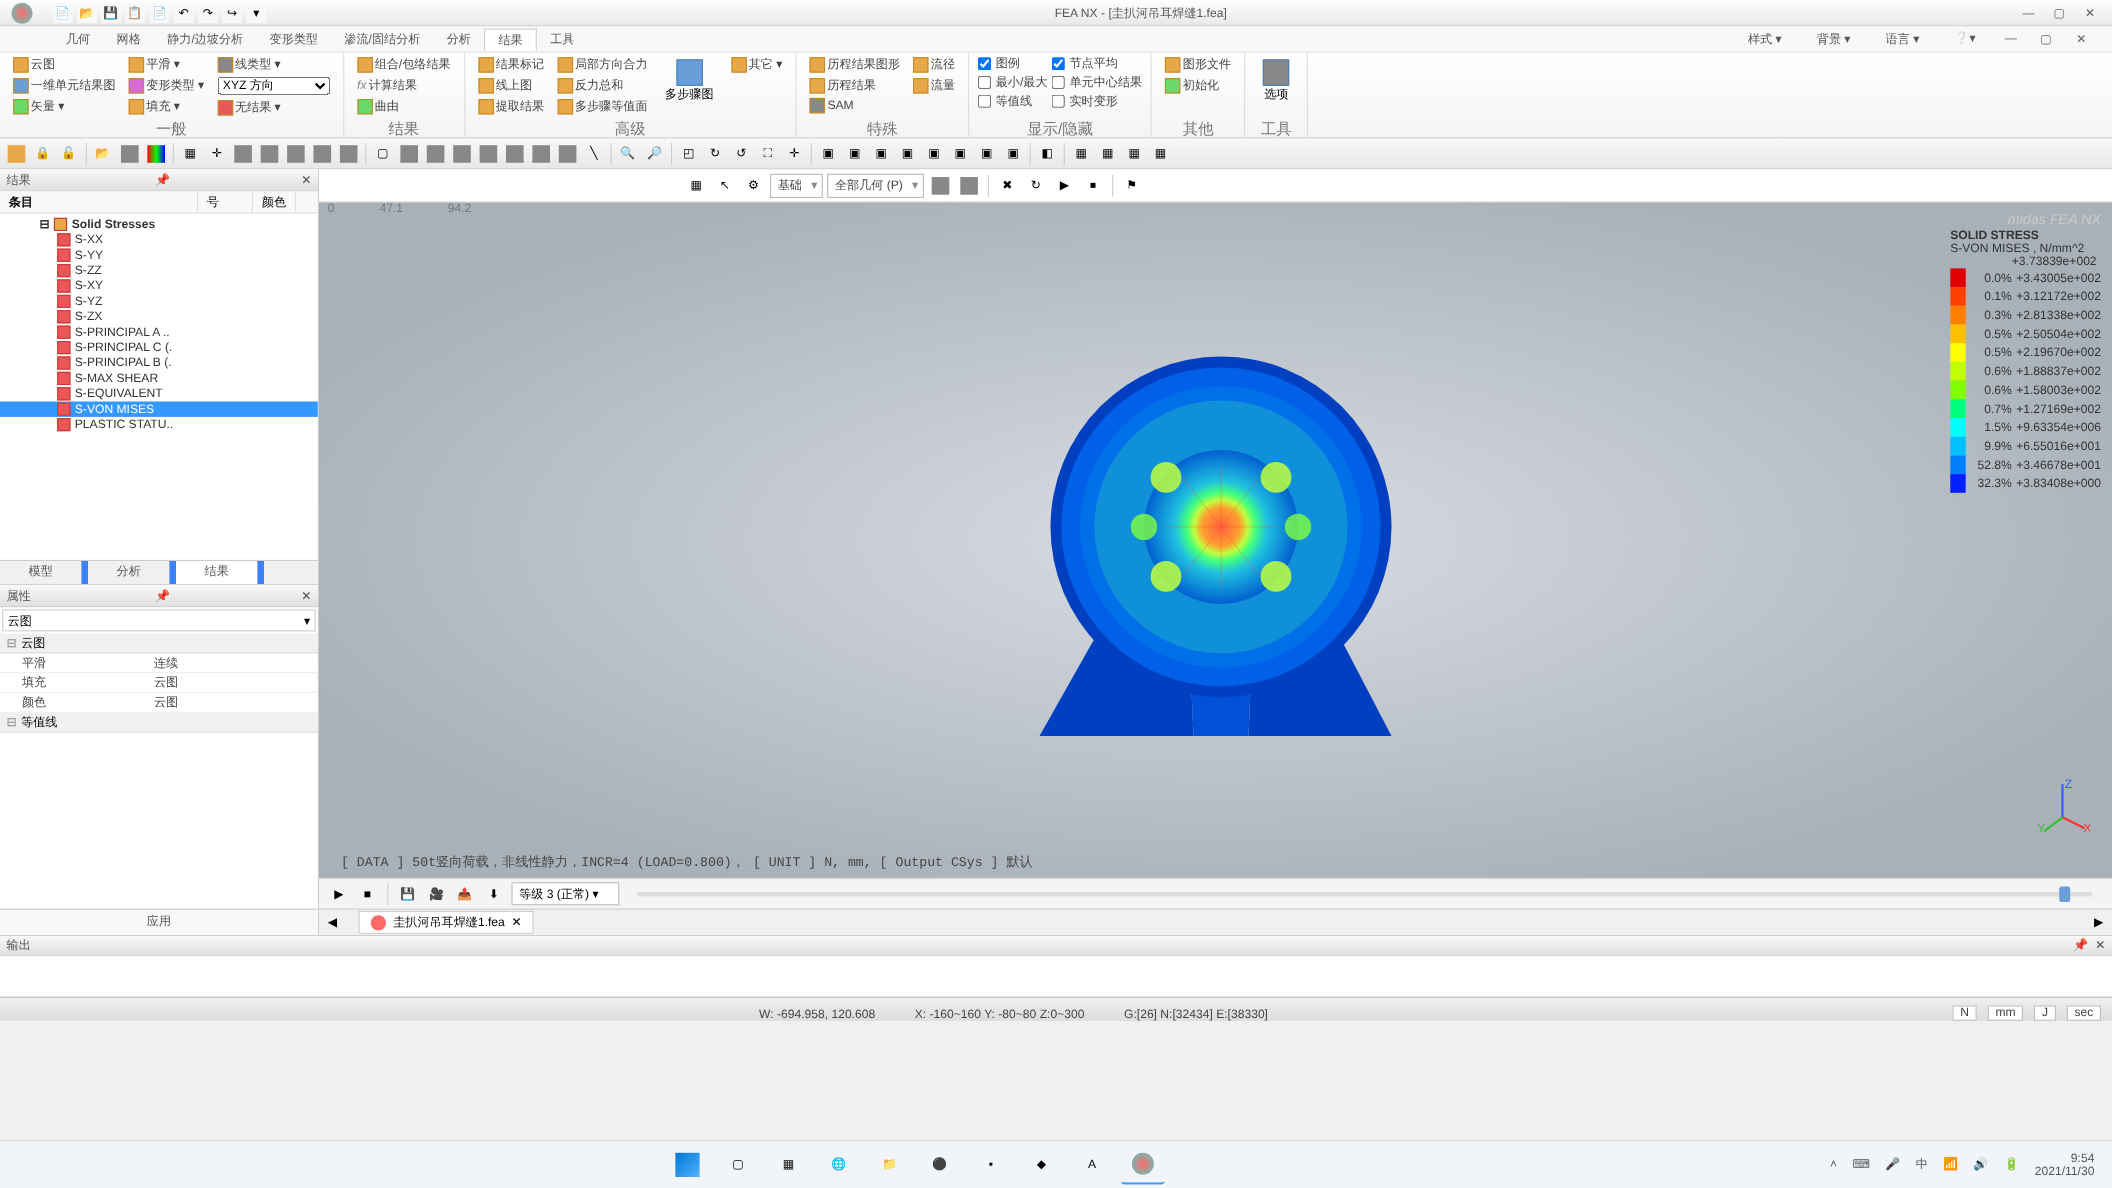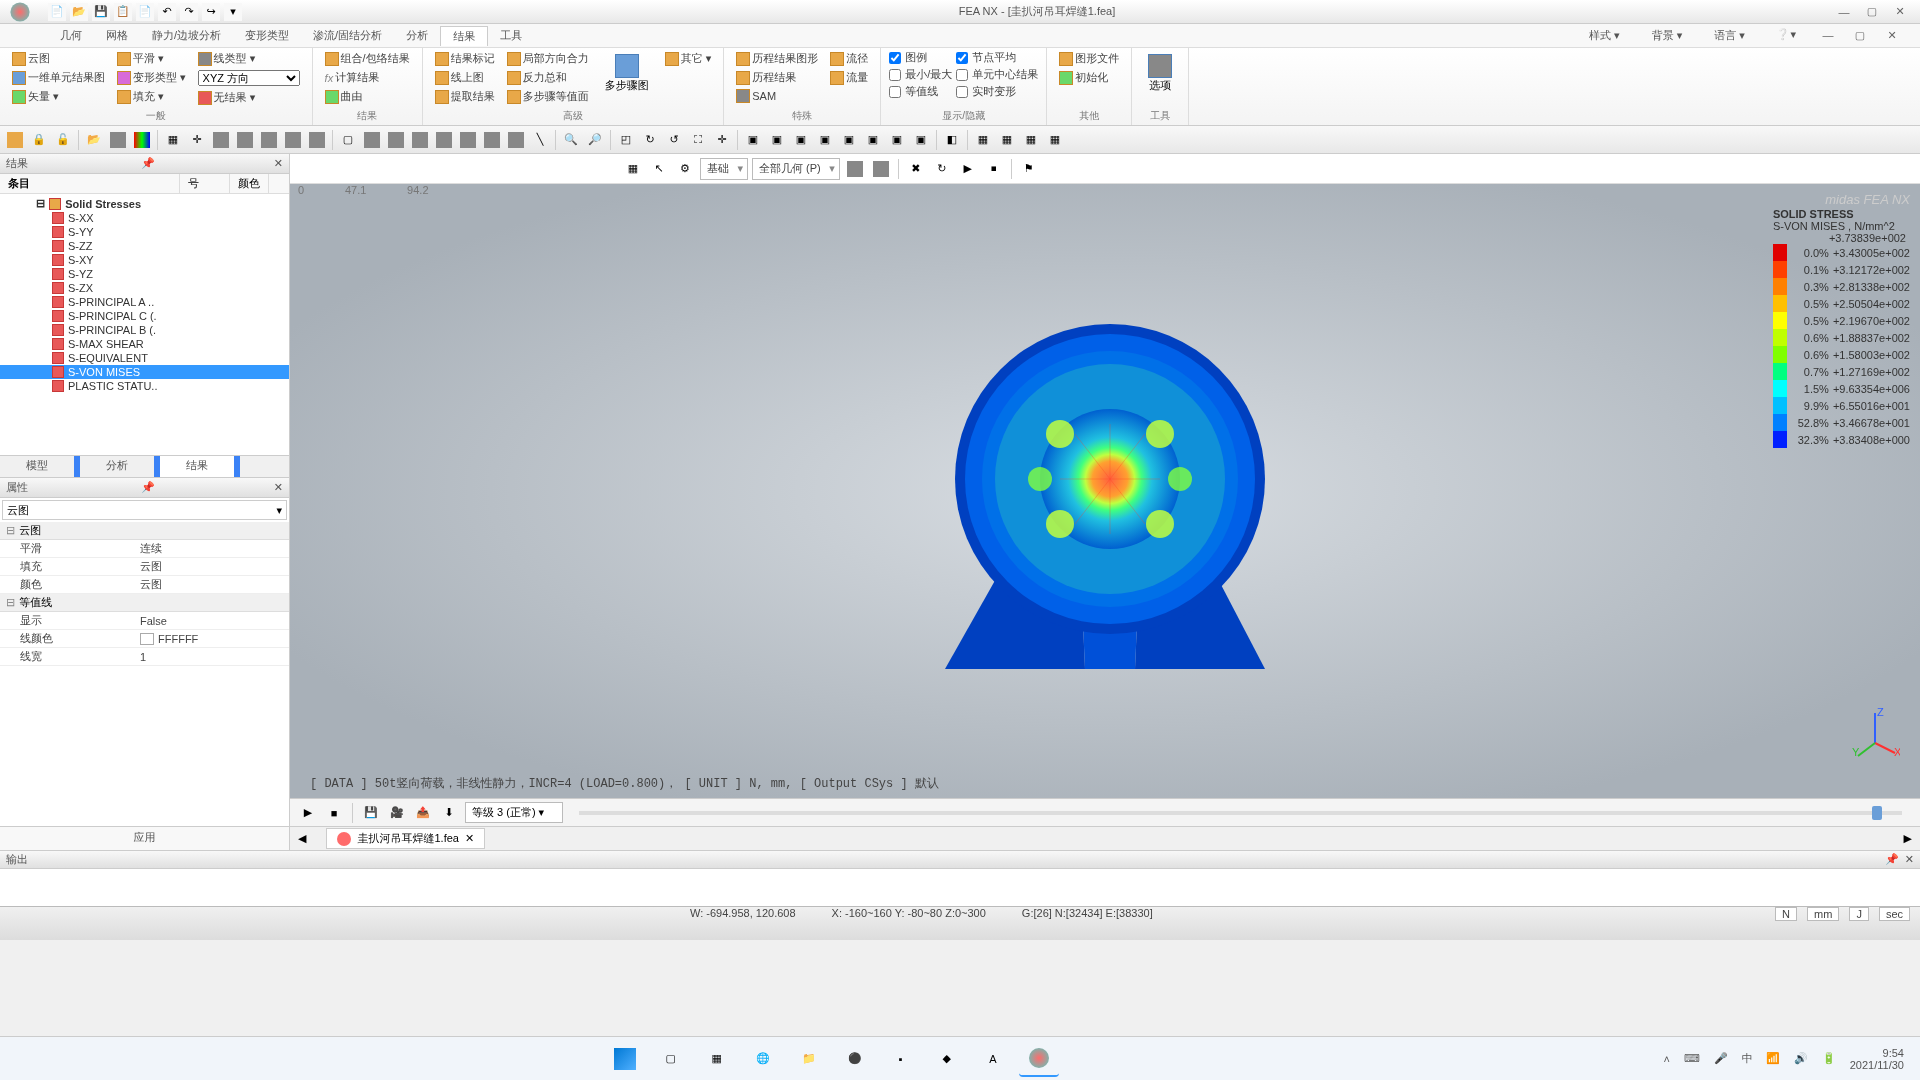--- a/index.html
+++ b/index.html
@@ -14,21 +14,21 @@
 .win-btn { width: 24px; height: 18px; display: flex; align-items: center; justify-content: center; cursor: pointer; color: #666; }
 
 .menu-bar { height: 24px; background: #f8f8f8; display: flex; align-items: center; padding-left: 48px; border-bottom: 1px solid #ddd; }
 .menu-item { padding: 2px 12px; cursor: pointer; color: #555; }
 .menu-item.active { background: #fff; border: 1px solid #ccc; border-bottom: none; }
 .menu-right { margin-left: auto; display: flex; gap: 8px; margin-right: 16px; }
 
 .ribbon { height: 78px; background: linear-gradient(#ffffff, #f4f4f4); border-bottom: 1px solid #ccc; display: flex; }
 .ribbon-group { border-right: 1px solid #ddd; padding: 2px 8px; display: flex; flex-direction: column; }
 .rg-body { flex: 1; display: flex; align-items: flex-start; gap: 4px; }
-.rg-label { text-align: center; color: #777; font-size: 10px; height: 14px; }
+.rg-label { text-align: center; color: #777; font-size: 14px; height: 14px; }
 .rg-col { display: flex; flex-direction: column; gap: 2px; }
 .rg-btn { display: flex; align-items: center; gap: 2px; padding: 1px 4px; cursor: pointer; white-space: nowrap; color: #444; }
 .rg-icon { width: 14px; height: 14px; background: #e8a848; border: 1px solid #c88828; display: inline-block; }
 .rg-big { display: flex; flex-direction: column; align-items: center; padding: 4px 8px; cursor: pointer; }
 .rg-big-icon { width: 24px; height: 24px; background: #6a9ed8; border: 1px solid #4a7eb8; }
 .rg-check { display: flex; align-items: center; gap: 4px; color: #444; }
 .rg-check input { width: 12px; height: 12px; }
 
 .toolbar { height: 28px; background: linear-gradient(#f8f8f8, #e8e8e8); border-bottom: 1px solid #ccc; display: flex; align-items: center; padding: 0 4px; gap: 2px; }
 .tb-btn { width: 22px; height: 22px; display: flex; align-items: center; justify-content: center; cursor: pointer; border: 1px solid transparent; }
@@ -94,21 +94,21 @@
 .play-slider { flex: 1; height: 4px; background: #ddd; position: relative; margin: 0 10px; }
 .play-thumb { position: absolute; right: 20px; top: -5px; width: 10px; height: 14px; background: #6a9ed8; border-radius: 2px; }
 
 .doc-tabs { height: 24px; background: #f0f0f0; border-top: 1px solid #ccc; display: flex; align-items: center; padding: 0 8px; }
 .doc-tab { padding: 2px 10px; background: #fff; border: 1px solid #ccc; display: flex; align-items: center; gap: 6px; margin-left: 20px; }
 
 .output { height: 56px; border-top: 1px solid #ccc; background: #fff; }
 .output-header { height: 18px; background: linear-gradient(#f8f8f8, #e0e0e0); padding: 0 6px; display: flex; align-items: center; color: #555; border-bottom: 1px solid #ccc; }
 .output-body { padding: 2px 8px; color: #444; font-size: 11px; }
 
-.status-bar { height: 34px; background: linear-gradient(#f0f0f0, #dcdcdc); border-top: 1px solid #bbb; display: flex; align-items: flex-start; padding: 0 10px; font-family: "Courier New", monospace; color: #444; font-size: 11px; }
+.status-bar { height: 22px; background: linear-gradient(#f0f0f0, #dcdcdc); border-top: 1px solid #bbb; display: flex; align-items: flex-end; padding: 0 10px; font-family: "Courier New", monospace; color: #444; font-size: 11px; }
 .status-sep { margin: 0 18px; }
 .status-right { margin-left: auto; display: flex; gap: 10px; align-items: center; }
 .status-box { background: #fff; border: 1px solid #bbb; padding: 0 6px; }
 
 .taskbar { position: fixed; bottom: 0; left: 0; right: 0; height: 44px; background: rgba(240,244,250,0.95); border-top: 1px solid #ccc; display: flex; align-items: center; }
 .tb-center { margin: 0 auto; display: flex; gap: 6px; }
 .tb-app { width: 40px; height: 36px; display: flex; align-items: center; justify-content: center; cursor: pointer; border-radius: 4px; }
 .tb-app.active { border-bottom: 2px solid #3399ff; }
 .tb-tray { display: flex; gap: 14px; margin-right: 16px; align-items: center; color: #555; }
 .tb-clock { display: flex; flex-direction: column; align-items: flex-end; font-size: 11px; }
@@ -500,34 +500,20 @@
             <div class="prop-row">
               <div class="prop-key">填充</div>
               <div class="prop-val">云图</div>
             </div>
             <div class="prop-row">
               <div class="prop-key">颜色</div>
               <div class="prop-val">云图</div>
             </div>
           </div>
         <div class="prop-section">等值线</div>
-        <div id="prop-rows2">
-            <div class="prop-row">
-              <div class="prop-key">显示</div>
-              <div class="prop-val">False</div>
-            </div>
-            <div class="prop-row">
-              <div class="prop-key">线颜色</div>
-              <div class="prop-val"><span class="color-swatch"></span>FFFFFF</div>
-            </div>
-            <div class="prop-row">
-              <div class="prop-key">线宽</div>
-              <div class="prop-val">1</div>
-            </div>
-          </div>
       </div>
       <div style="flex:1;min-height:160px"></div>
       <div class="apply-btn">应用</div>
     </div>
   </div>
 
   <div class="viewport">
     <div class="vp-toolbar">
       <div style="width:320px"></div>
       <div class="tb-btn">▦</div>

